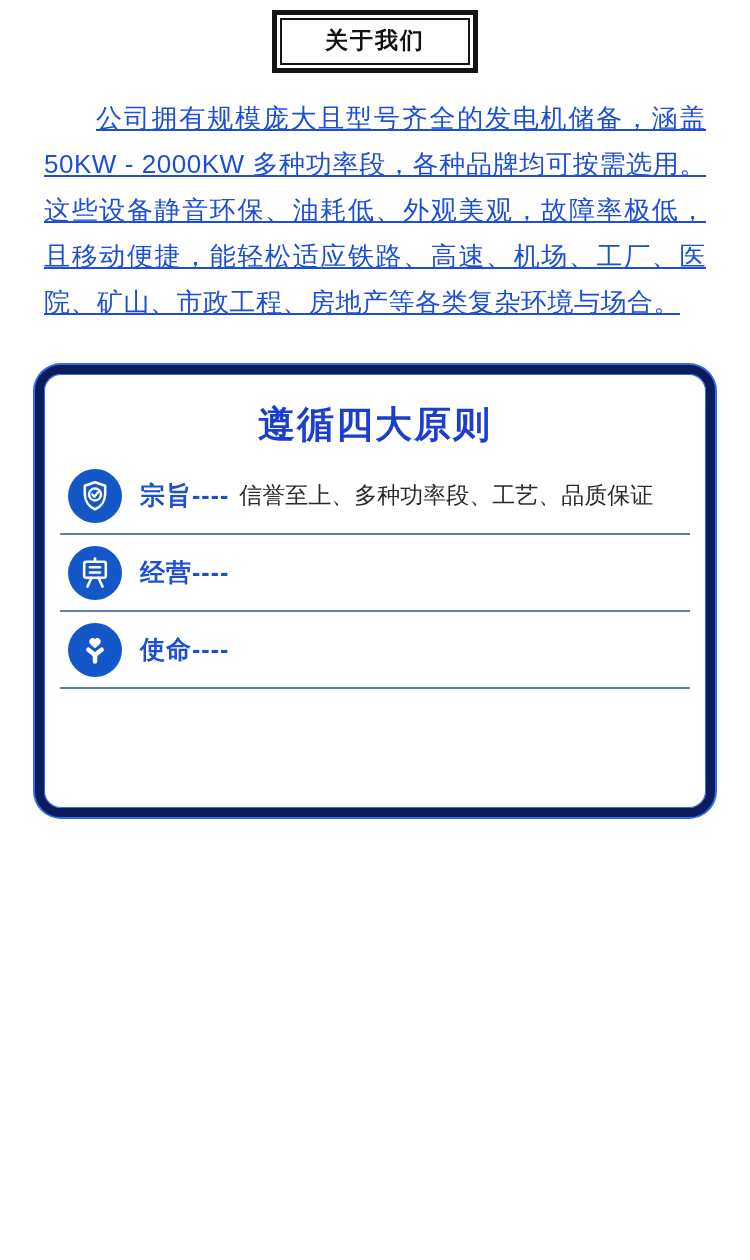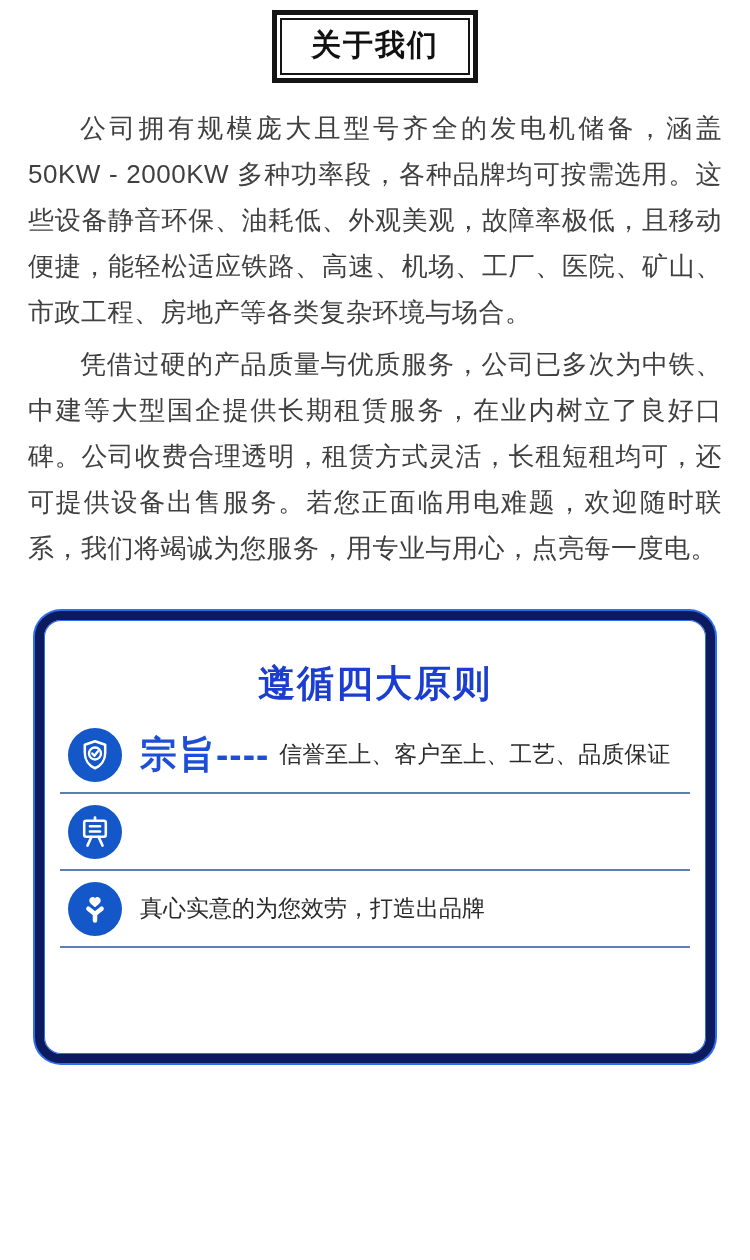--- a/index.html
+++ b/index.html
@@ -19,34 +19,35 @@
     border: 5px solid #141414;
     padding: 3px;
     background: #ffffff;
   }
   .title-box-inner {
     border: 2px solid #141414;
     text-align: center;
     padding: 5px 0 7px 0;
   }
   .title-box-inner .title-text {
-    font-size: 30px;
+    font-size: 23px;
     font-weight: bold;
     color: #111111;
     letter-spacing: 2px;
   }
 
   
   .about-text {
-    margin: 0 28px;
+    margin: 0 44px;
     font-size: 26px;
     line-height: 46px;
     text-align: justify;
-    color: #404040;
+    color: #1d4ed8;
     letter-spacing: 0.5px;
+    text-decoration: underline;
   }
   .about-text p {
     text-indent: 2em;
     margin: 0 0 6px 0;
   }
 
   
   .panel {
     margin: 40px 35px 0 35px;
     height: 452px;
@@ -55,21 +56,21 @@
     border-radius: 26px;
     box-shadow: 0 0 0 2px #2f6df0, inset 0 0 0 1px #2f6df0;
     padding: 14px 16px 4px 16px;
     overflow: hidden;
   }
   .panel-title {
     text-align: center;
     font-size: 37px;
     font-weight: bold;
     color: #1b3ed1;
-    margin: 25px 0 8px 0;
+    margin: 12px 0 8px 0;
     letter-spacing: 2px;
   }
   .principle-row {
     display: flex;
     align-items: center;
     height: 77px;
     border-bottom: 2px solid #5d7fb5;
     overflow: hidden;
     padding: 0 6px;
   }
@@ -78,21 +79,21 @@
     min-width: 54px;
     border-radius: 50%;
     background: #1457c9;
     display: flex;
     align-items: center;
     justify-content: center;
     margin: 0 18px 0 2px;
   }
   .icon-circle svg { width: 36px; height: 36px; display: block; }
   .row-label {
-    font-size: 37px;
+    font-size: 25px;
     font-weight: bold;
     color: #1d4ed6;
     white-space: nowrap;
     margin-right: 10px;
     letter-spacing: 1px;
   }
   .row-text {
     font-size: 23px;
     color: #2a2a2a;
     white-space: nowrap;
@@ -103,54 +104,54 @@
 <body>
 
 <div class="title-box">
   <div class="title-box-inner">
     <span class="title-text">关于我们</span>
   </div>
 </div>
 
 <div class="about-text">
   <p>公司拥有规模庞大且型号齐全的发电机储备，涵盖50KW - 2000KW 多种功率段，各种品牌均可按需选用。这些设备静音环保、油耗低、外观美观，故障率极低，且移动便捷，能轻松适应铁路、高速、机场、工厂、医院、矿山、市政工程、房地产等各类复杂环境与场合。</p>
-  <p>凭借过硬的产品质量与优质服务，公司已多次为中铁、中建等大型国企提供长期租赁服务，在业内树立了良好口碑。公司收费合理透明，租赁方式灵活，长租短租均可，还可提供设备出售服务。若您正面临用电难题，欢迎随时联系，我们将竭诚为您服务，用专业与用心，点亮每一度电。</p>
 </div>
 
 <div class="panel">
   <div class="panel-title">遵循四大原则</div>
 
   <div class="principle-row">
     <div class="icon-circle">
       <svg viewBox="0 0 24 24" fill="none">
         <path d="M12 2.8 L18.8 5.2 V10.5 C18.8 15.3 16 19.2 12 20.8 C8 19.2 5.2 15.3 5.2 10.5 V5.2 Z" stroke="#ffffff" stroke-width="1.7" stroke-linejoin="round"></path>
         <circle cx="12" cy="11" r="4" stroke="#ffffff" stroke-width="1.6"></circle>
         <path d="M10.2 11 L11.6 12.5 L14 9.5" stroke="#ffffff" stroke-width="1.6" stroke-linecap="round" stroke-linejoin="round"></path>
       </svg>
     </div>
     <span class="row-label">宗旨----</span>
-    <span class="row-text">信誉至上、客户至上、工艺、品质保证</span>
+    <span class="row-text">信誉至上、多种功率段、工艺、品质保证</span>
   </div>
 
   <div class="principle-row">
     <div class="icon-circle">
       <svg viewBox="0 0 24 24" fill="none">
         <path d="M12 2.4 V4.4" stroke="#ffffff" stroke-width="1.8" stroke-linecap="round"></path>
         <rect x="4.8" y="4.5" width="14.4" height="10.6" rx="1.3" stroke="#ffffff" stroke-width="1.7"></rect>
         <path d="M8.6 8.2 H15.4 M8.6 11.6 H15.4" stroke="#ffffff" stroke-width="1.7" stroke-linecap="round"></path>
         <path d="M9.6 15.3 L7 21 M14.4 15.3 L17 21" stroke="#ffffff" stroke-width="1.8" stroke-linecap="round"></path>
       </svg>
     </div>
+    <span class="row-label">经营----</span>
   </div>
 
   <div class="principle-row">
     <div class="icon-circle">
       <svg viewBox="0 0 24 24" fill="none">
         <path d="M12 10.8 C11 9.8 8.2 8.4 8.2 6.3 C8.2 4.9 9.3 4 10.4 4 C11.1 4 11.7 4.3 12 4.9 C12.3 4.3 12.9 4 13.6 4 C14.7 4 15.8 4.9 15.8 6.3 C15.8 8.4 13 9.8 12 10.8 Z" fill="#ffffff"></path>
         <path d="M7.6 11.8 L12 15.4" stroke="#ffffff" stroke-width="3" stroke-linecap="round"></path>
         <path d="M16.4 11.8 L12 15.4" stroke="#ffffff" stroke-width="3" stroke-linecap="round"></path>
         <path d="M12 15.2 V19.6" stroke="#ffffff" stroke-width="3" stroke-linecap="round"></path>
       </svg>
     </div>
-    <span class="row-text">真心实意的为您效劳，打造出品牌</span>
+    <span class="row-label">使命----</span>
   </div>
 
 </div>
 
 </body></html>

